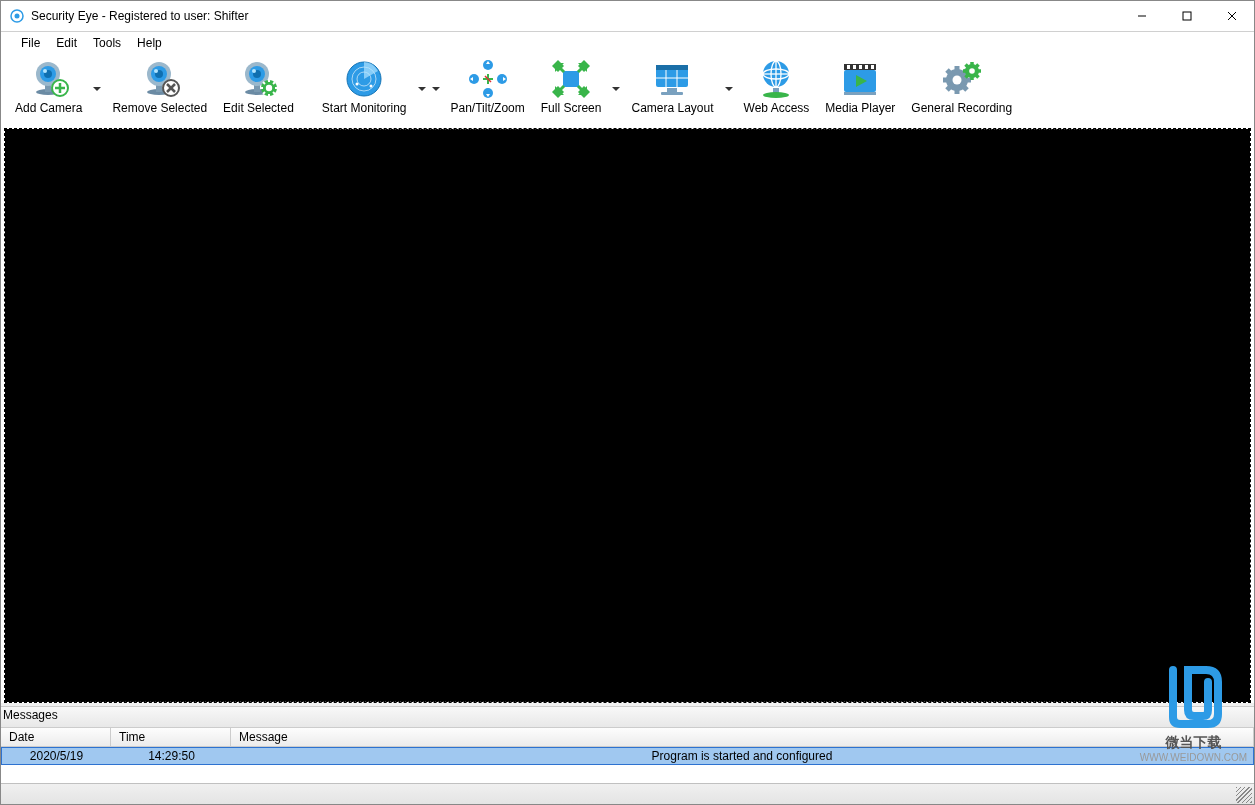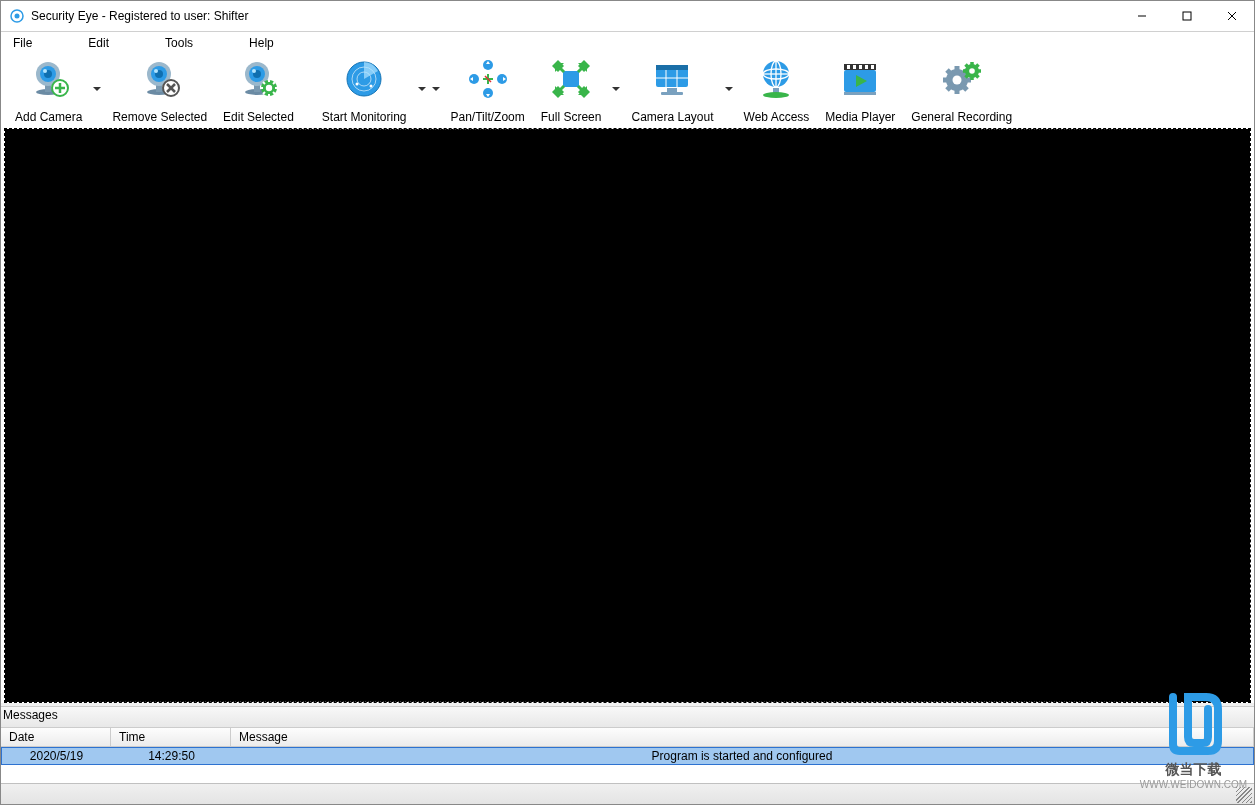--- a/index.html
+++ b/index.html
@@ -2,26 +2,26 @@
 <html><head>
 <meta charset="utf-8">
 <style>
 html,body{margin:0;padding:0;height:100%;font-family:"Segoe UI","Microsoft YaHei",Arial,sans-serif;font-size:12px;color:#000;background:#fff;overflow:hidden;}
 .window{width:1255px;height:805px;display:flex;flex-direction:column;border:1px solid #888;box-sizing:border-box;background:#fff;}
 .titlebar{height:30px;display:flex;align-items:center;border-bottom:1px solid #d0d0d0;}
 .titlebar-icon{width:16px;height:16px;margin:0 6px 0 8px;display:flex;align-items:center;justify-content:center;}
 .titlebar-title{flex:0 0 auto;font-size:12px;}
 .titlebar-spacer{flex:1;}
 .winbtn{width:45px;height:100%;display:flex;align-items:center;justify-content:center;font-family:Arial;}
-.menubar{height:21px;display:flex;align-items:stretch;padding:0 4px;gap:40px;}
+.menubar{height:21px;display:flex;align-items:stretch;padding:0 12px;}
 .menu-item{padding:2px 8px;display:flex;align-items:center;}
 .toolbar{height:72px;display:flex;align-items:center;padding:0 6px;gap:0;}
 .tbbtn{display:flex;flex-direction:column;align-items:center;justify-content:flex-start;padding:3px 8px 1px;min-width:58px;height:68px;box-sizing:border-box;}
 .tbicon{width:42px;height:42px;display:flex;align-items:center;justify-content:center;}
-.tblabel{font-size:12px;white-space:nowrap;margin-top:10px;}
+.tblabel{font-size:12px;white-space:nowrap;margin-top:1px;}
 .dd{width:14px;display:flex;align-items:center;justify-content:center;height:66px;}
 .dd .tri{width:0;height:0;border-left:4px solid transparent;border-right:4px solid transparent;border-top:4px solid #333;}
 .viewport-wrap{flex:1;padding:4px 4px 1px;display:flex;}
 .viewport{flex:1;background:#000;border:1px dashed #fff;box-sizing:border-box;position:relative;outline:1px dashed #000;}
 .viewport::before{content:"";position:absolute;inset:-1px;border:1px dashed #000; pointer-events:none;}
 .splitter{height:3px;background:#f0f0f0;cursor:row-resize;}
 .messages-section{display:flex;flex-direction:column;}
 .messages-label{height:18px;background:linear-gradient(#f8f8f8,#e8e8e8);padding:1px 2px;border-top:1px solid #ccc;border-bottom:1px solid #ccc;}
 .grid{display:flex;flex-direction:column;}
 .grid-header{display:flex;background:linear-gradient(#fdfdfd,#ececec);border-bottom:1px solid #ccc;}
@@ -29,21 +29,21 @@
 .col-date{width:110px;}
 .col-time{width:120px;}
 .col-msg{flex:1;}
 .grid-body{height:36px;overflow:auto;}
 .grid-row{display:flex;}
 .grid-row.selected{background:#a0c8f0;border:1px solid #2d72d0;box-sizing:border-box;text-align:center;}
 .gc{padding:1px 6px;box-sizing:border-box;border-right:1px solid transparent;}
 .statusbar{height:20px;background:linear-gradient(#f0f0f0,#e4e4e4);border-top:1px solid #c0c0c0;display:flex;align-items:center;}
 .status-grip{margin-left:auto;width:16px;height:16px;background:
 repeating-linear-gradient(135deg,#888 0 1px,transparent 1px 3px);margin-right:2px;margin-bottom:1px;align-self:flex-end;}
-.watermark{position:absolute;right:8px;bottom:15px;text-align:center;color:#888;font-size:11px;pointer-events:none;}
+.watermark{position:absolute;right:8px;bottom:42px;text-align:center;color:#888;font-size:11px;pointer-events:none;}
 .watermark svg{display:block;margin:0 auto 2px;}
 </style>
 </head>
 <body>
 
 <div class="window">
 
   <div class="titlebar">
     <span class="titlebar-icon">
       <svg width="16" height="16" viewBox="0 0 16 16">

